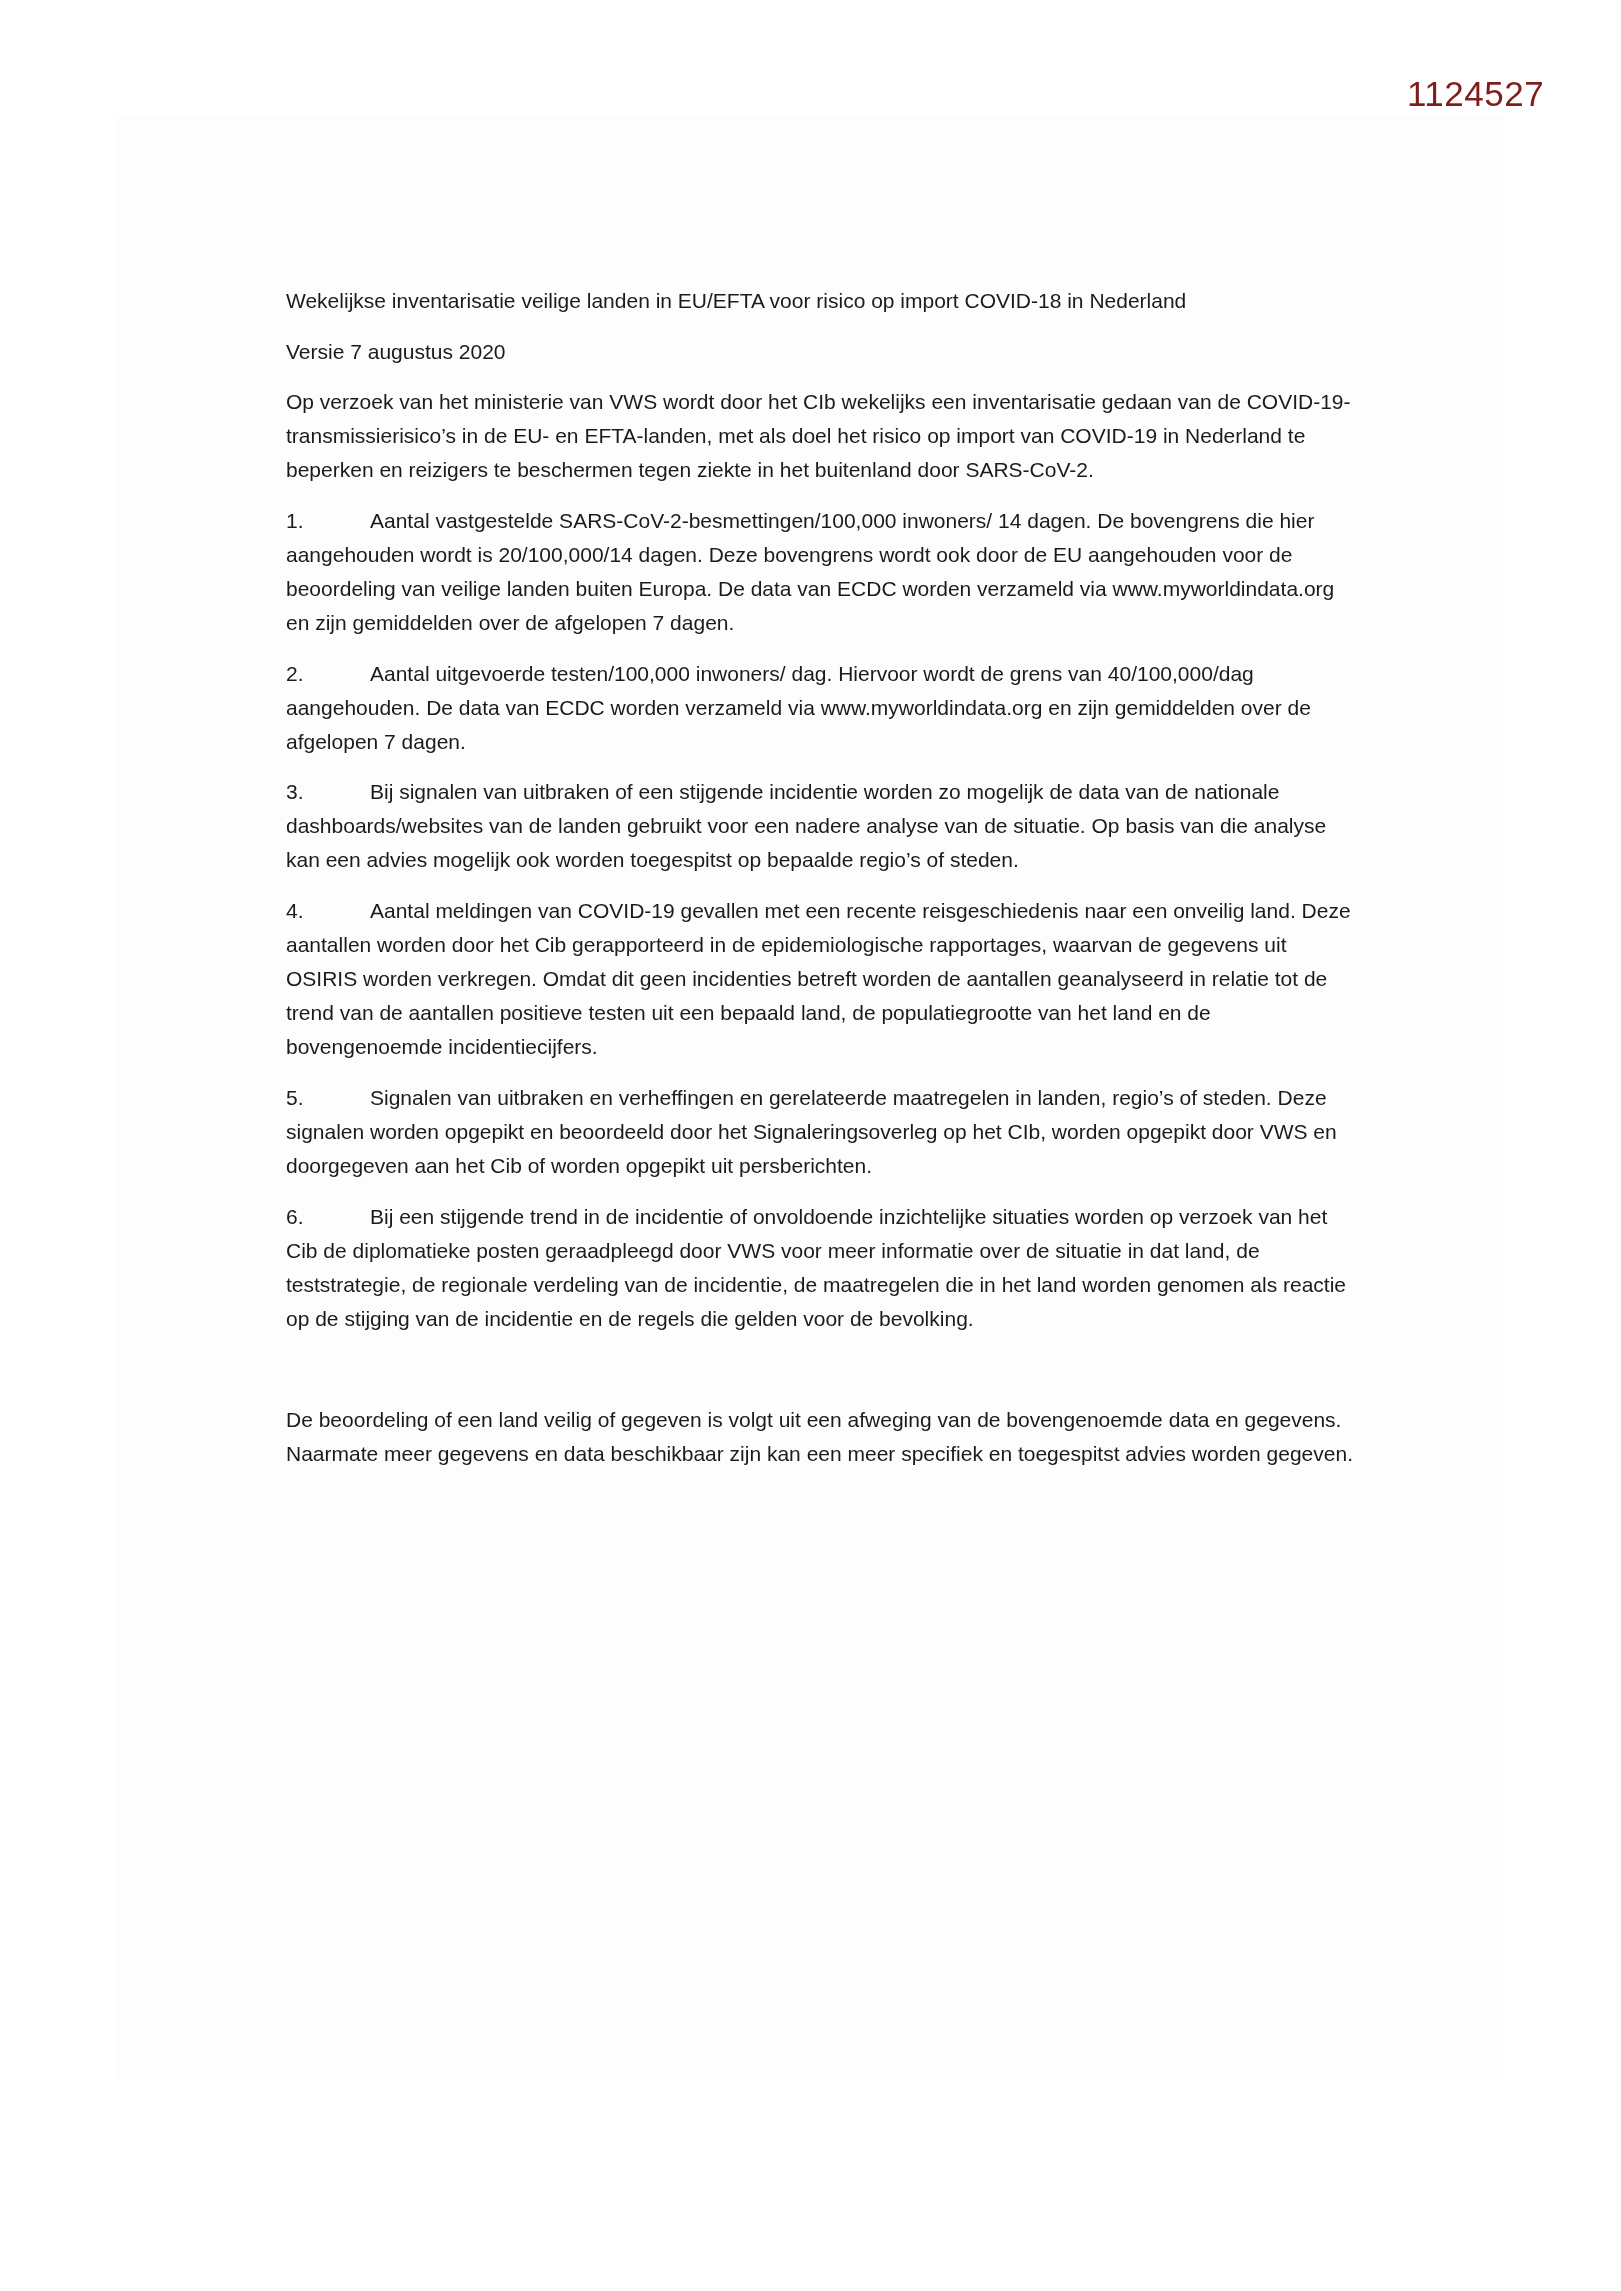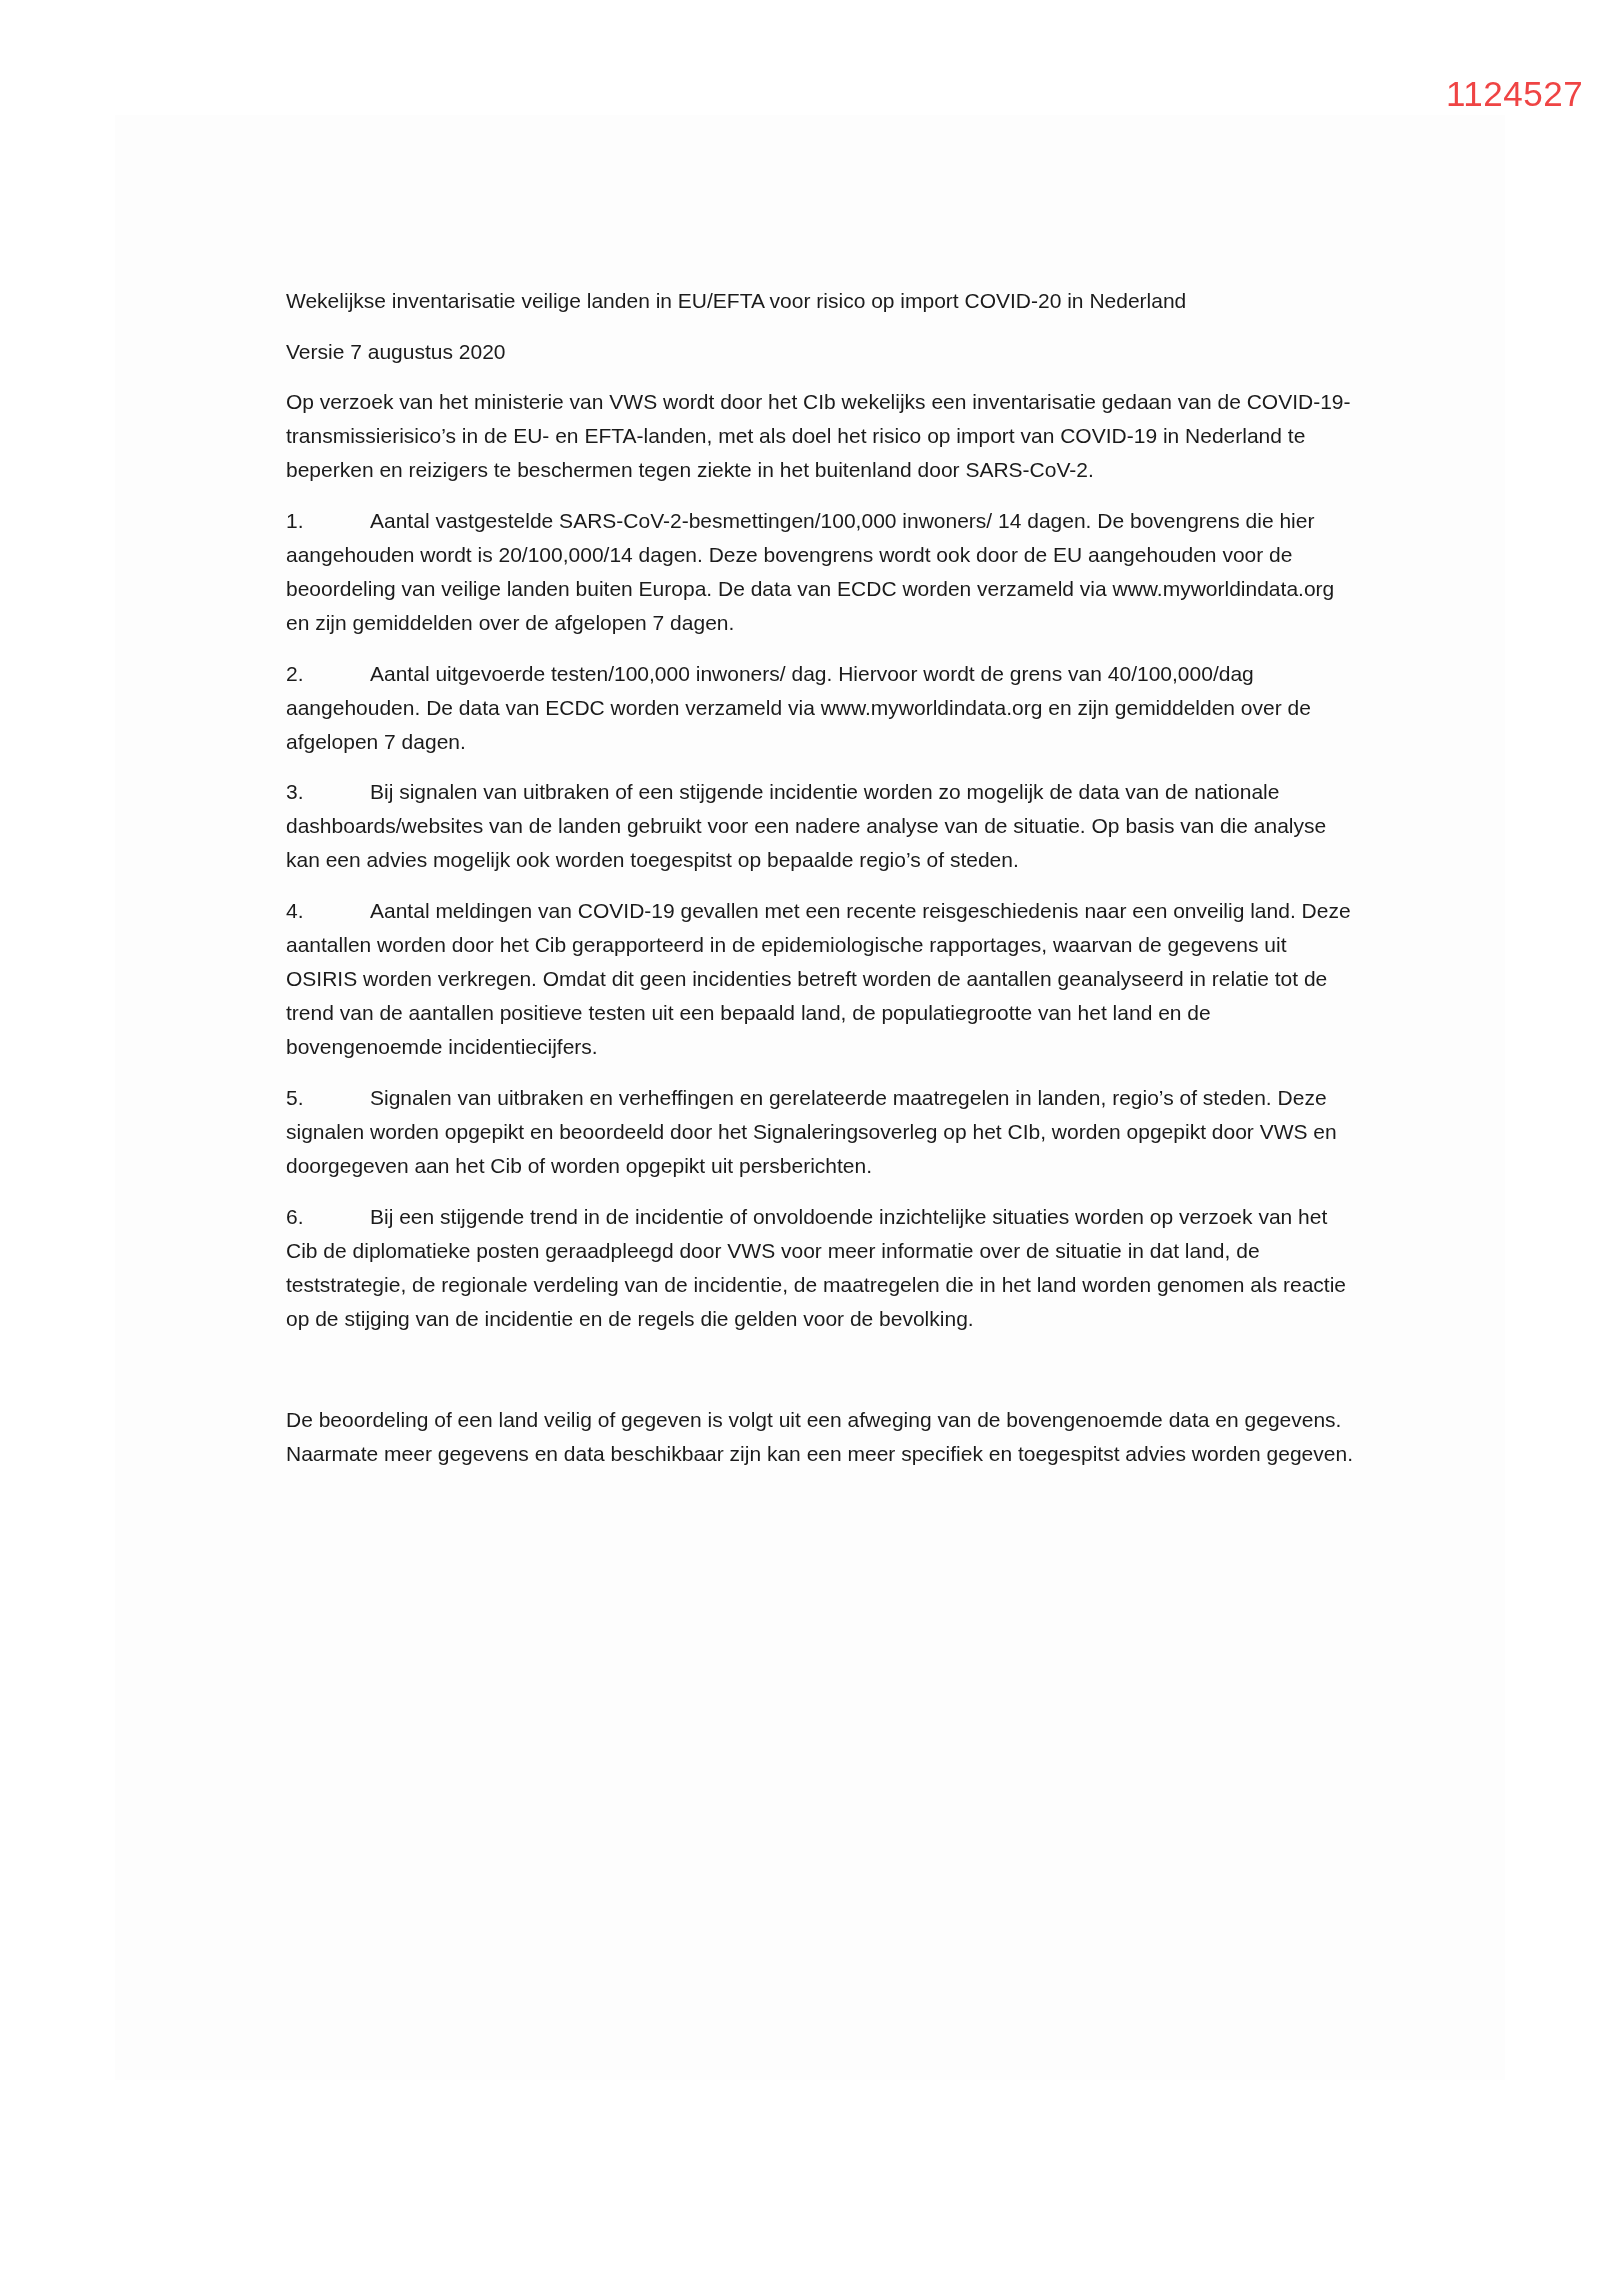--- a/index.html
+++ b/index.html
@@ -14,23 +14,22 @@
       overflow: hidden;
       font-family: "Liberation Sans", "DejaVu Sans", sans-serif;
       color: #1a1a1a;
     }
     .doc-id {
       position: absolute;
       top: 74px;
       left: 1407px;
       font-family: "Liberation Sans", sans-serif;
       font-size: 35px;
-      color: #ef4444;
+      color: #7f1d1d;
       letter-spacing: 0.5px;
-      margin-left: 39px;
     }
     .scan-area {
       position: absolute;
       left: 115px;
       top: 115px;
       width: 1390px;
       height: 1965px;
       background: #fdfdfd;
     }
     .content {
@@ -64,21 +63,21 @@
     }
   </style>
 </head>
 <body>
 
 <div class="scan-area"></div>
 
 <div class="doc-id">1124527</div>
 
 <div class="content">
-  <p class="title">Wekelijkse inventarisatie veilige landen in EU/EFTA voor risico op import COVID-20 in Nederland</p>
+  <p class="title">Wekelijkse inventarisatie veilige landen in EU/EFTA voor risico op import COVID-18 in Nederland</p>
   <p class="version">Versie 7 augustus 2020</p>
 
   <p>Op verzoek van het ministerie van VWS wordt door het CIb wekelijks een inventarisatie gedaan van de COVID-19-transmissierisico’s in de EU- en EFTA-landen, met als doel het risico op import van COVID-19 in Nederland te beperken en reizigers te beschermen tegen ziekte in het buitenland door SARS-CoV-2.</p>
 
   <div>
     <p class="criteria-item">
       <span class="num">1.</span><span>Aantal vastgestelde SARS-CoV-2-besmettingen/100,000 inwoners/ 14 dagen. De bovengrens die hier aangehouden wordt is 20/100,000/14 dagen. Deze bovengrens wordt ook door de EU aangehouden voor de beoordeling van veilige landen buiten Europa. De data van ECDC worden verzameld via www.myworldindata.org en zijn gemiddelden over de afgelopen 7 dagen.</span>
     </p>
     <p class="criteria-item">
       <span class="num">2.</span><span>Aantal uitgevoerde testen/100,000 inwoners/ dag. Hiervoor wordt de grens van 40/100,000/dag aangehouden. De data van ECDC worden verzameld via www.myworldindata.org en zijn gemiddelden over de afgelopen 7 dagen.</span>

